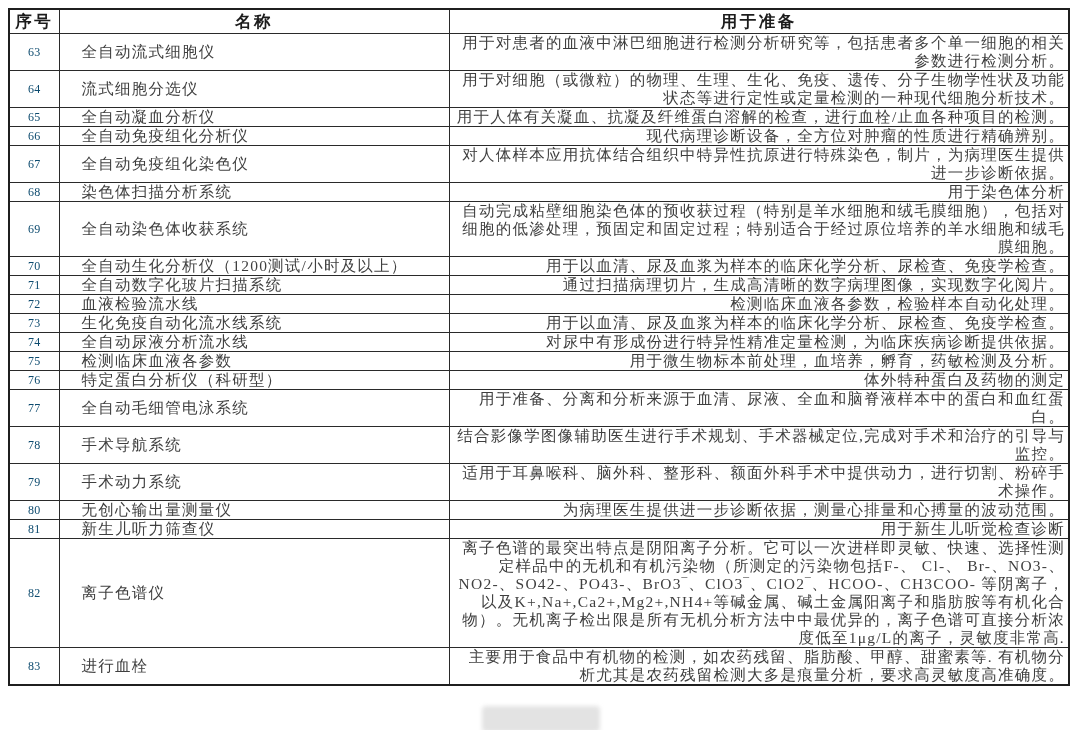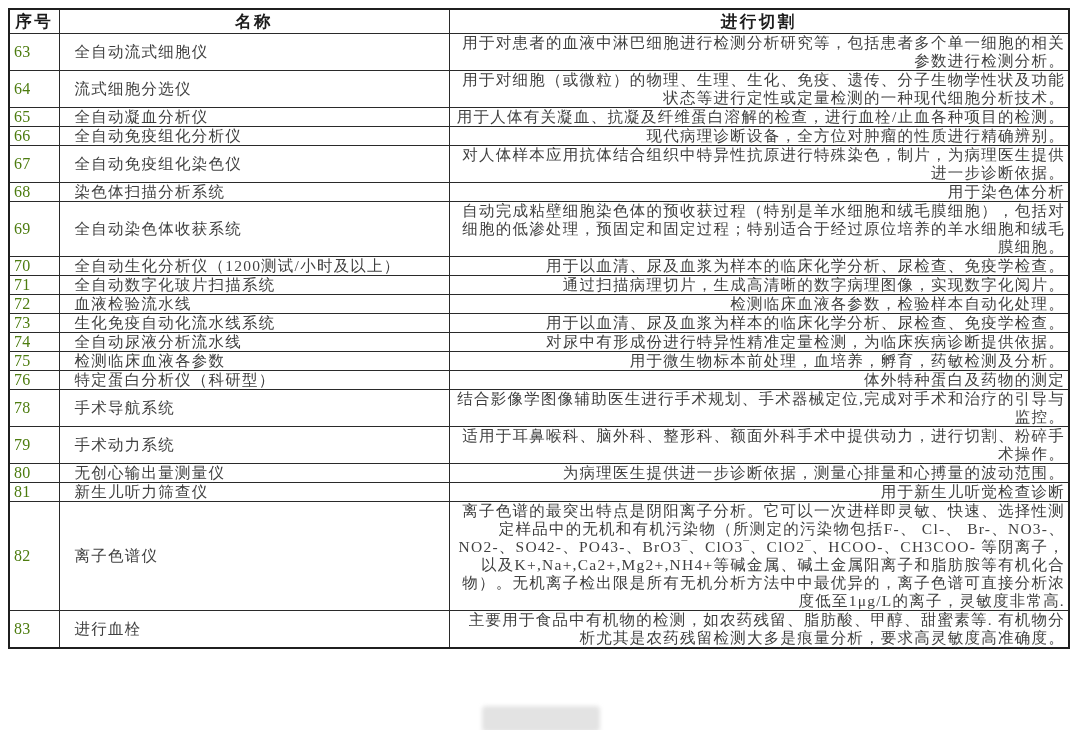--- a/index.html
+++ b/index.html
@@ -39,28 +39,28 @@
   .doc-table thead th {
     font-weight: bold;
     color: #1c1c1c;
     font-size: 16.5px;
     text-align: center;
     height: 23px;
     padding: 0 2px;
     letter-spacing: 0.15em;
   }
   .doc-table td:nth-child(1) {
-    text-align: left;
-    color: #4d7c0f;
-    font-size: 16px;
+    text-align: center;
+    color: #0c4a6e;
+    font-size: 12px;
     letter-spacing: 0.02em;
   }
   .doc-table td:nth-child(2) {
     text-align: left;
-    padding-left: 15px;
+    padding-left: 22px;
   }
   .doc-table td:nth-child(3) {
     text-align: right;
     padding: 0 3px 0 4px;
   }
   .watermark-smudge {
     position: absolute;
     left: 482px;
     top: 706px;
     width: 118px;
@@ -79,21 +79,21 @@
   <table class="doc-table">
     <colgroup>
       <col style="width:50px">
       <col style="width:390px">
       <col style="width:620px">
     </colgroup>
     <thead>
       <tr>
         <th>序号</th>
         <th>名称</th>
-        <th>进行切割</th>
+        <th>用于准备</th>
       </tr>
     </thead>
     <tbody>
         <tr>
           <td>63</td>
           <td>全自动流式细胞仪</td>
           <td>用于对患者的血液中淋巴细胞进行检测分析研究等，包括患者多个单一细胞的相关参数进行检测分析。</td>
         </tr>
         <tr>
           <td>64</td>
@@ -154,20 +154,25 @@
           <td>75</td>
           <td>检测临床血液各参数</td>
           <td>用于微生物标本前处理，血培养，孵育，药敏检测及分析。</td>
         </tr>
         <tr>
           <td>76</td>
           <td>特定蛋白分析仪（科研型）</td>
           <td>体外特种蛋白及药物的测定</td>
         </tr>
         <tr>
+          <td>77</td>
+          <td>全自动毛细管电泳系统</td>
+          <td>用于准备、分离和分析来源于血清、尿液、全血和脑脊液样本中的蛋白和血红蛋白。</td>
+        </tr>
+        <tr>
           <td>78</td>
           <td>手术导航系统</td>
           <td>结合影像学图像辅助医生进行手术规划、手术器械定位,完成对手术和治疗的引导与监控。</td>
         </tr>
         <tr>
           <td>79</td>
           <td>手术动力系统</td>
           <td>适用于耳鼻喉科、脑外科、整形科、额面外科手术中提供动力，进行切割、粉碎手术操作。</td>
         </tr>
         <tr>

